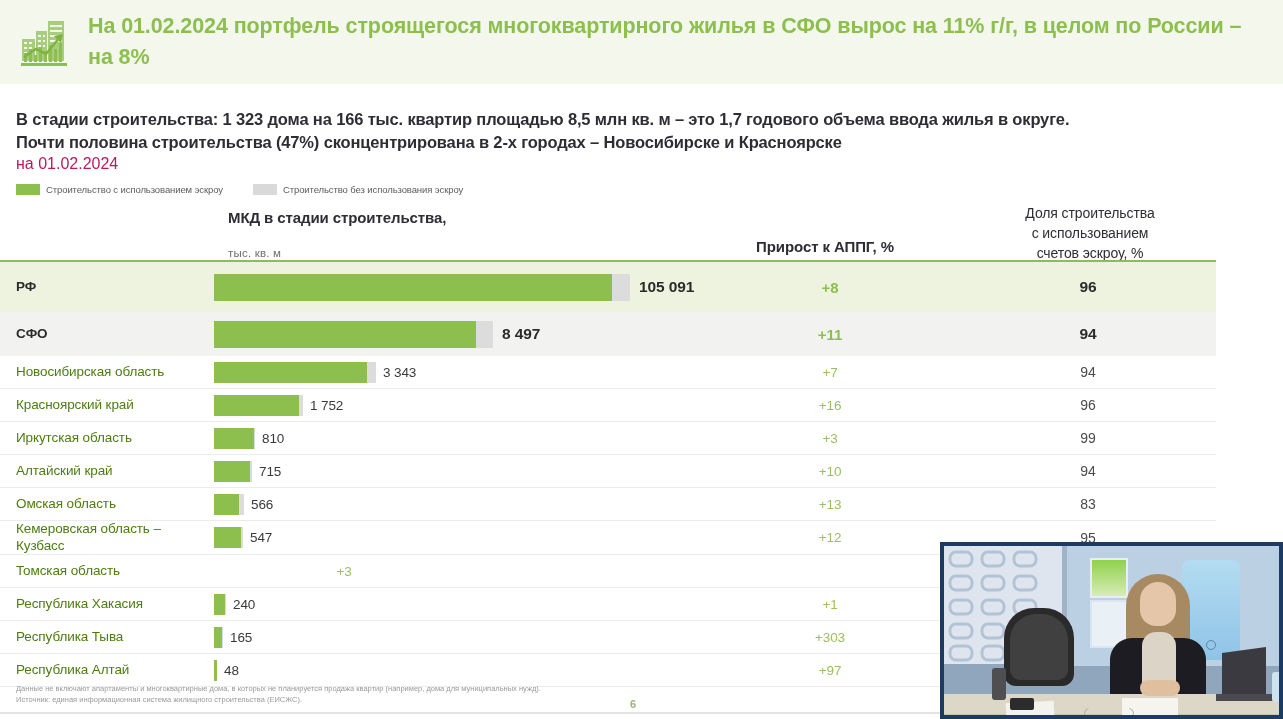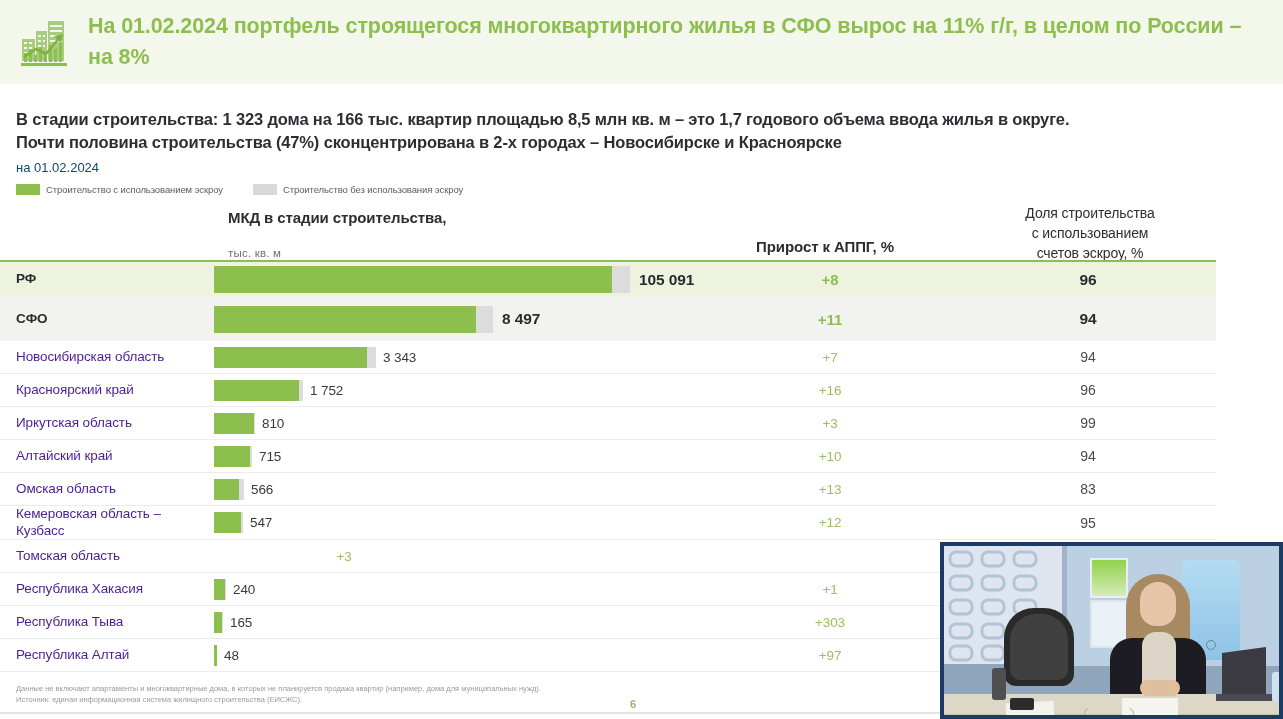--- a/index.html
+++ b/index.html
@@ -43,23 +43,22 @@
     width: 1230px;
   }
   .subhead-line {
     font-size: 16.5px;
     font-weight: bold;
     color: #2d2d33;
     line-height: 1.42;
     letter-spacing: -0.15px;
   }
   .subhead-date {
-    margin-top: 5px;
-    font-size: 13px;
-    color: #0c4a6e;
+    font-size: 16px;
+    color: #be185d;
     font-weight: normal;
   }
 
   
   .legend {
     position: absolute; left: 16px; top: 184px;
     display: flex; align-items: center; gap: 18px;
   }
   .legend-item { display: flex; align-items: center; gap: 6px; margin-right: 12px; }
   .legend-swatch { width: 24px; height: 11px; display: inline-block; }
@@ -98,21 +97,21 @@
     display: flex; align-items: center;
     width: 1216px;
     border-bottom: 1px solid #ececec;
   }
   .row.highlight-rf { background: #eef3e0; border-bottom: none; border-top: 2px solid #8cbf4d; }
   .row.highlight-sfo { background: #f2f3f1; border-bottom: none; }
 
   .cell-label {
     width: 214px; flex: 0 0 214px;
     padding-left: 16px; padding-right: 6px;
-    font-size: 13.5px; color: #4c1d95; letter-spacing: -0.1px;
+    font-size: 13.5px; color: #4d7c0f; letter-spacing: -0.1px;
     line-height: 1.25;
   }
   .row.highlight-rf .cell-label,
   .row.highlight-sfo .cell-label { font-weight: bold; color: #2b2b2b; font-size: 13.5px; }
 
   .cell-bar {
     flex: 0 0 486px; width: 486px;
     display: flex; align-items: center;
     position: relative;
   }
@@ -355,21 +354,21 @@
     </div>
     <div class="ch-growth">Прирост к АППГ, %</div>
     <div class="ch-share">
       <div>Доля строительства</div>
       <div>с использованием</div>
       <div>счетов эскроу, %</div>
     </div>
   </div>
 
   <div class="table" id="table-body">
-      <div class="row highlight-rf" style="height: 37px;">
+      <div class="row highlight-rf" style="height: 52px;">
         <div class="cell-label">РФ</div>
         <div class="cell-bar">
           <div class="bar-wrap">
             <span class="bar-green" style="width: 398px;"></span>
             <span class="bar-grey" style="width: 18px;"></span>
           </div>
           <span class="bar-value">105 091</span>
         </div>
         <div class="cell-growth">+8</div>
         <div class="cell-share">96</div>

